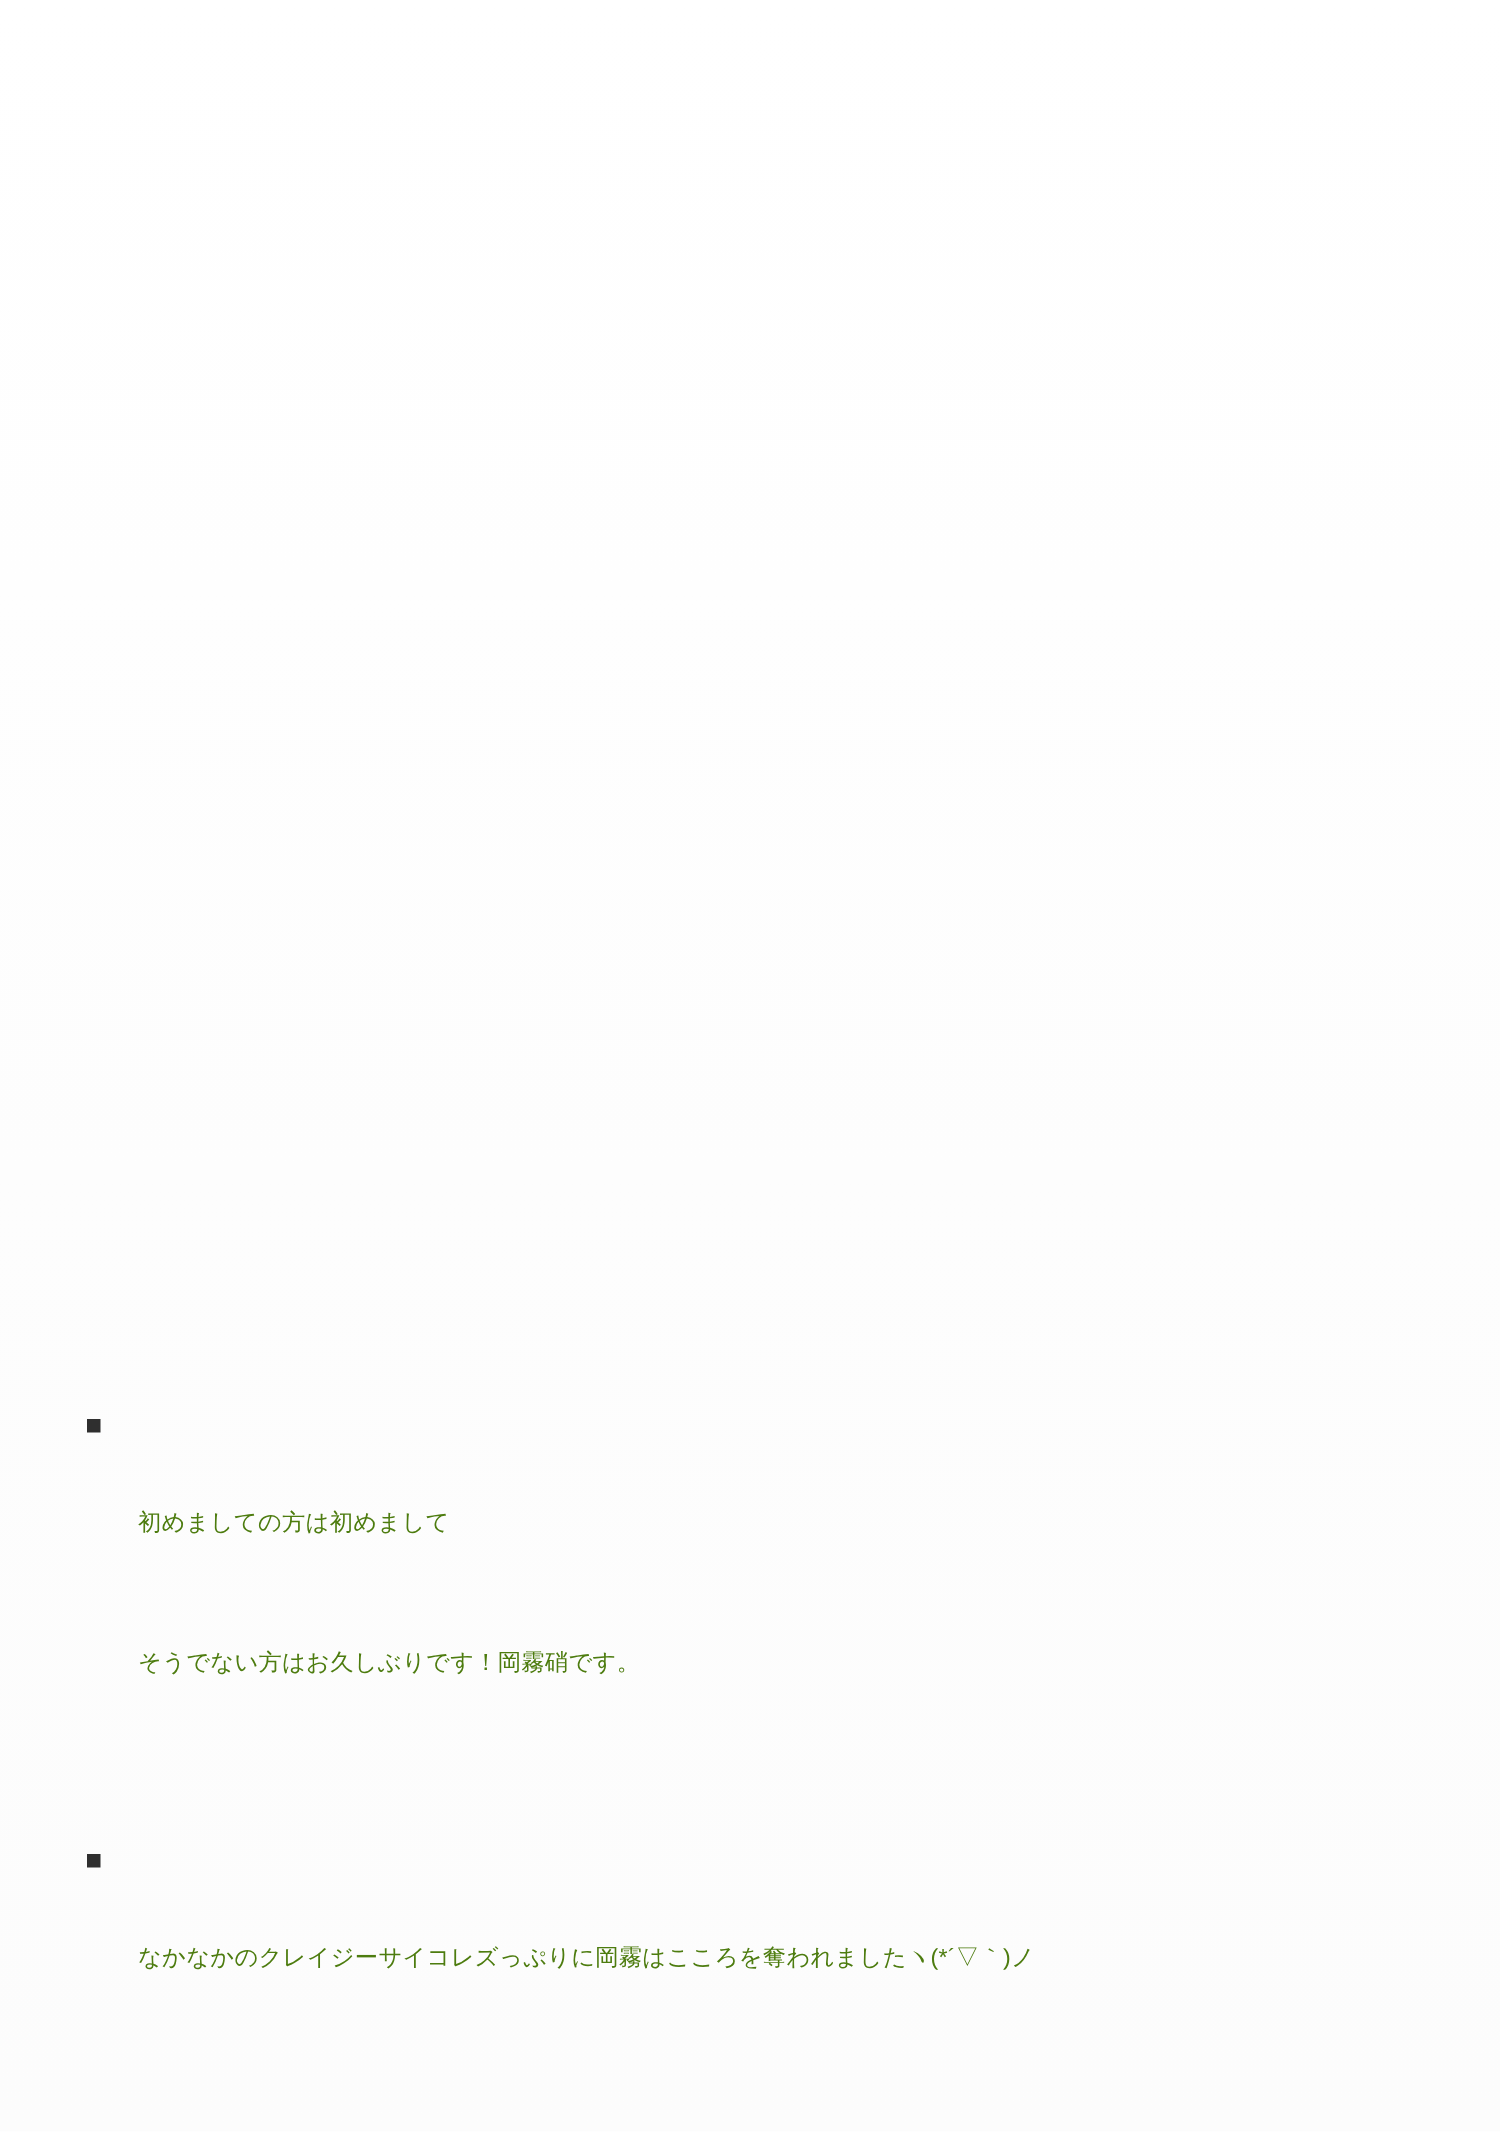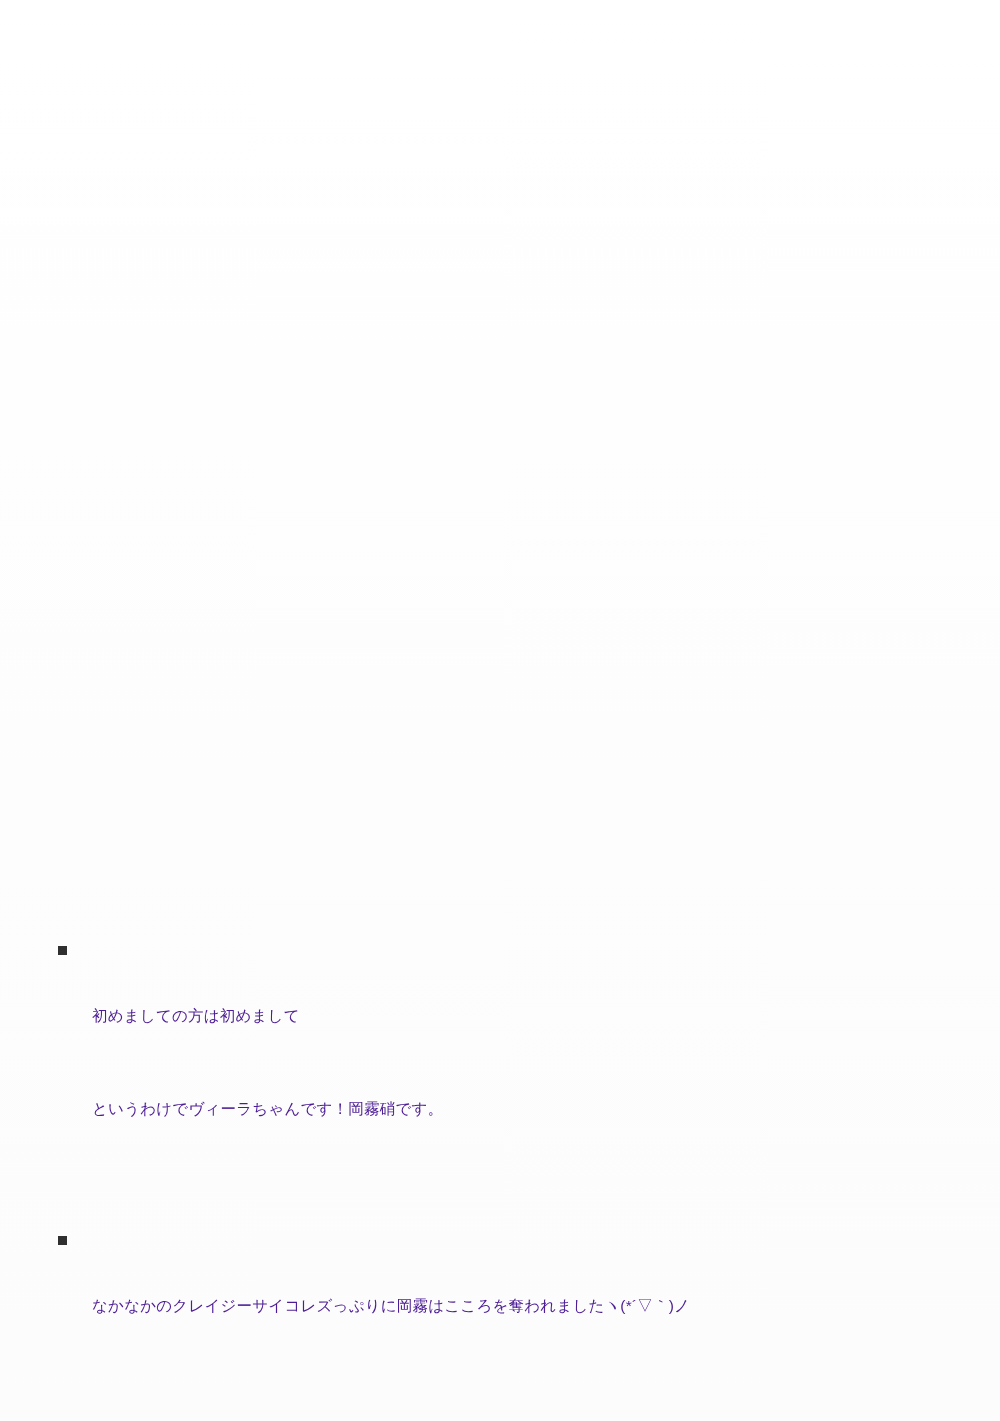--- a/index.html
+++ b/index.html
@@ -47,38 +47,38 @@
     height: 9px;
     background: #2f2f2f;
     margin-top: 8px;
     margin-right: 25px;
     flex: 0 0 auto;
   }
   .lines {
     font-size: 15.5px;
     line-height: 31px;
     letter-spacing: 0.2px;
-    color: #4c1d95;
+    color: #4d7c0f;
     white-space: pre-wrap;
   }
   .line {
     display: block;
   }
 </style>
 </head>
 <body>
 
 <div class="page">
   <div class="afterword">
 
     <div class="para">
       <span class="bullet"></span>
       <div class="lines">
         <span class="line">初めましての方は初めまして</span>
-        <span class="line">というわけでヴィーラちゃんです！岡霧硝です。</span>
+        <span class="line">そうでない方はお久しぶりです！岡霧硝です。</span>
       </div>
     </div>
 
     <div class="para">
       <span class="bullet"></span>
       <div class="lines">
         <span class="line">なかなかのクレイジーサイコレズっぷりに岡霧はこころを奪われましたヽ(*´▽｀)ノ</span>
         
         
         

